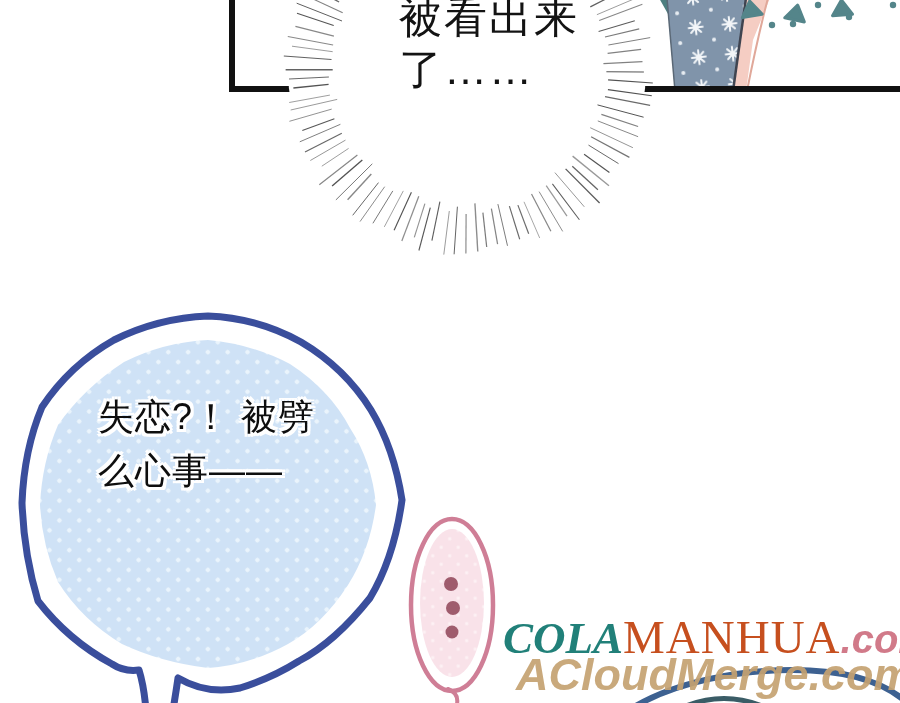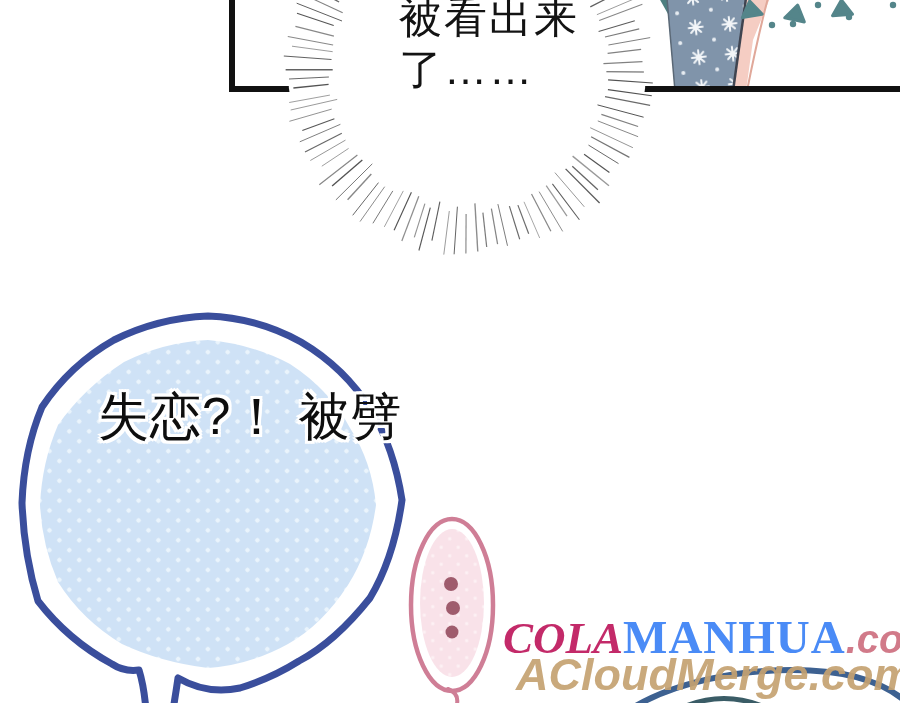--- a/index.html
+++ b/index.html
@@ -5,30 +5,30 @@
   html,body{margin:0;padding:0;background:#ffffff;}
   .canvas{position:relative;width:900px;height:703px;overflow:hidden;background:#ffffff;
           font-family:"Liberation Sans","DejaVu Sans",sans-serif;padding-left:32px;}
   .canvas svg{position:absolute;left:0;top:0;}
   
   .panel-dialogue{position:absolute;left:399px;top:-9px;width:220px;
     font-size:43px;line-height:52px;letter-spacing:2px;font-weight:500;color:#131313;
     white-space:nowrap;}
   
   .bubble-dialogue{position:absolute;left:98px;top:390px;width:290px;
-    font-size:51px;line-height:54px;letter-spacing:1px;font-weight:500;color:#0e0e0e;
+    font-size:36px;line-height:54px;letter-spacing:1px;font-weight:500;color:#0e0e0e;
     white-space:nowrap;
     text-shadow:-3px -3px 0 #fff,3px -3px 0 #fff,-3px 3px 0 #fff,3px 3px 0 #fff,
                  0 -3px 0 #fff,0 3px 0 #fff,-3px 0 0 #fff,3px 0 0 #fff;}
   
   .wm1{position:absolute;left:503px;top:610px;white-space:nowrap;opacity:.92;}
   .wm1 .wm-cola{font-family:"Liberation Serif","DejaVu Serif",serif;font-style:italic;font-weight:700;
-    font-size:45px;color:#be185d;}
-  .wm1 .wm-manhua{font-family:"Liberation Serif","DejaVu Serif",serif;font-weight:700;
-    font-size:47px;color:#3b82f6;letter-spacing:1px;}
+    font-size:45px;color:#0f766e;}
+  .wm1 .wm-manhua{font-family:"Liberation Serif","DejaVu Serif",serif;font-weight:400;
+    font-size:47px;color:#c2410c;letter-spacing:1px;}
   .wm1 .wm-com{font-family:"Liberation Sans","DejaVu Sans",sans-serif;font-weight:800;font-style:italic;
     font-size:40px;color:#ce6f80;}
   .wm2{position:absolute;left:516px;top:649px;white-space:nowrap;opacity:.92;
     font-family:"Liberation Sans","DejaVu Sans",sans-serif;font-weight:700;font-style:italic;
     font-size:45px;color:#c5a271;letter-spacing:0px;}
 </style>
 </head>
 <body>
 
 <div class="canvas">
@@ -243,20 +243,21 @@
     </g>
   </svg>
 
   <div class="panel-dialogue">
     <div>被看出来</div>
     <div>了……</div>
   </div>
 
   <div class="bubble-dialogue">
     <div>失恋?！ 被劈</div>
+    <div>么心事——</div>
   </div>
 
   <div class="wm1">
     <span class="wm-cola">COLA</span><span class="wm-manhua">MANHUA</span><span class="wm-com">.com</span>
   </div>
   <div class="wm2">ACloudMerge.com</div>
 
 </div>
 
 </body></html>

